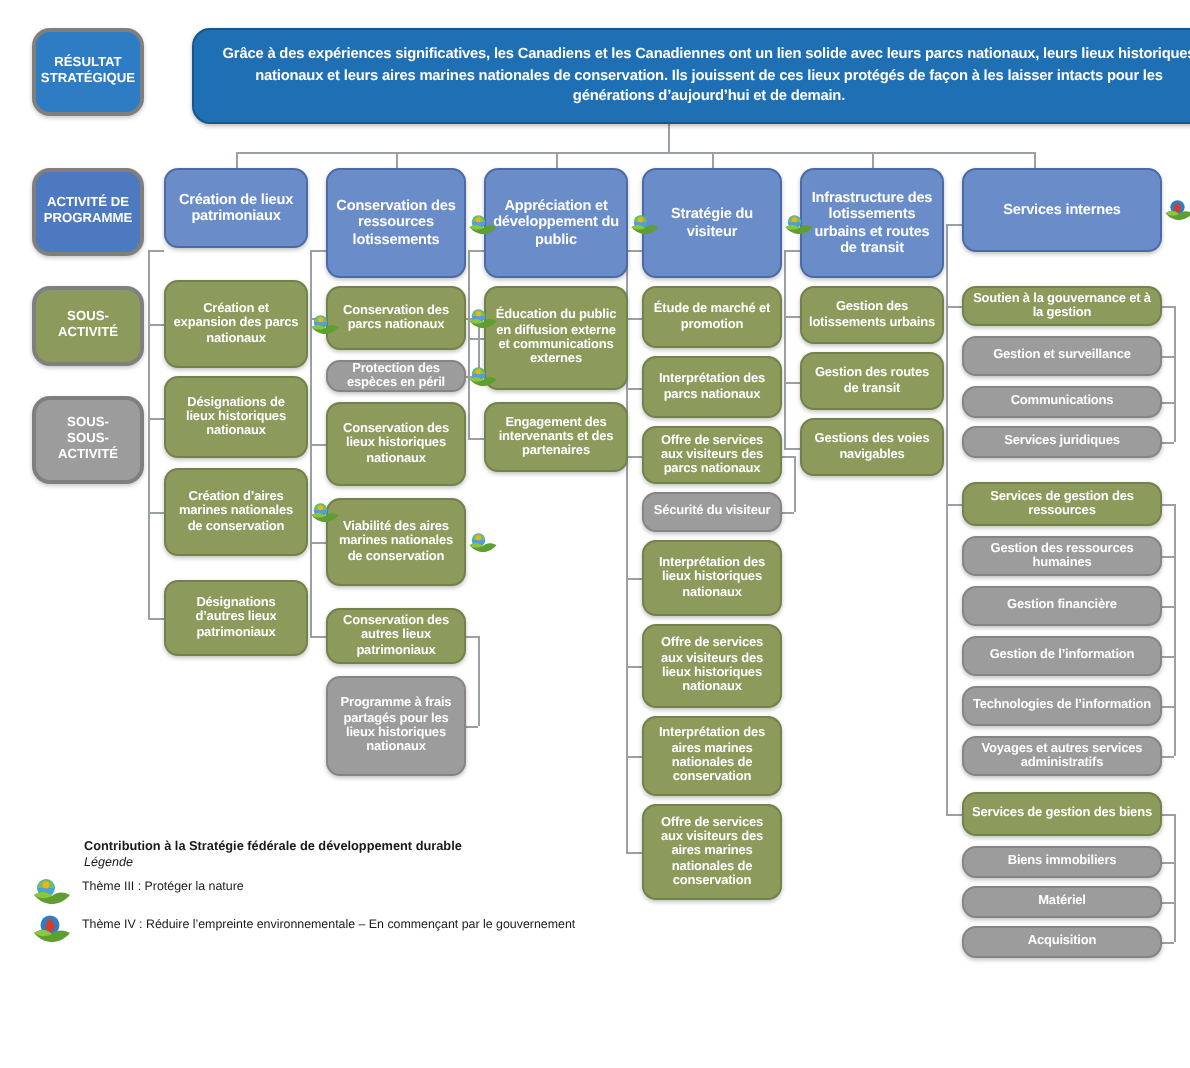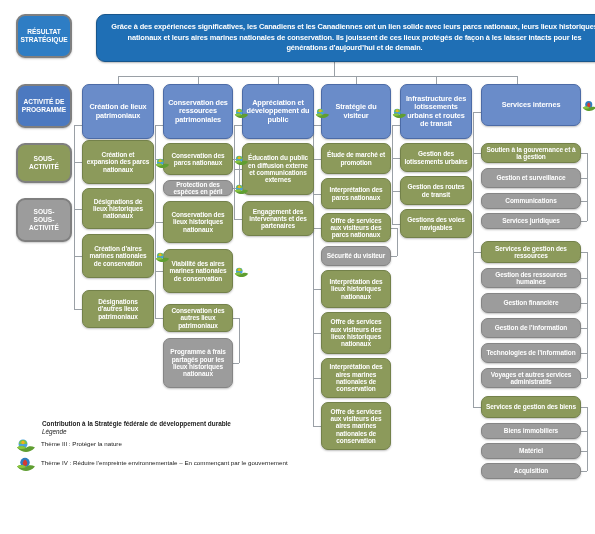--- a/index.html
+++ b/index.html
@@ -137,21 +137,21 @@
 
 <div id="nodes">
     <div class="ln lnv" style="left: 334px; top: 62px; height: 14px; background: rgb(154, 160, 166);"></div>
     <div class="ln lnh" style="left: 118px; top: 76px; width: 399px; background: rgb(154, 160, 166);"></div>
     <div class="ln lnv" style="left: 118px; top: 76px; height: 8px; background: rgb(154, 160, 166);"></div>
     <div class="ln lnv" style="left: 198px; top: 76px; height: 8px; background: rgb(154, 160, 166);"></div>
     <div class="ln lnv" style="left: 278px; top: 76px; height: 8px; background: rgb(154, 160, 166);"></div>
     <div class="ln lnv" style="left: 356px; top: 76px; height: 8px; background: rgb(154, 160, 166);"></div>
     <div class="ln lnv" style="left: 436px; top: 76px; height: 8px; background: rgb(154, 160, 166);"></div>
     <div class="ln lnv" style="left: 517px; top: 76px; height: 8px; background: rgb(154, 160, 166);"></div>
-    <div class="node lvl-prog" style="left: 82px; top: 84px; width: 72px; height: 55px;">
+    <div class="node lvl-prog" style="left: 82px; top: 84px; width: 72px; height: 40px;">
       <span>Création de lieux patrimoniaux</span>
     </div>
     <div class="ln lnh" style="left: 74px; top: 125px; width: 8px; background: rgb(154, 160, 166);"></div>
     <div class="node lvl-sub" style="left: 82px; top: 140px; width: 72px; height: 44px;">
       <span>Création et expansion des parcs nationaux</span>
     </div>
     <div class="theme-ico" style="left: 155px; top: 156px;"><svg viewBox="0 0 40 32" width="15" height="13">
         <ellipse cx="14" cy="12" rx="9" ry="9" fill="#4aa3d8"></ellipse>
         <path d="M6 12a8 8 0 0 1 16 0z" fill="#7cc242"></path>
         <circle cx="14" cy="9" r="3.4" fill="#f2b01e"></circle>
@@ -173,21 +173,21 @@
         <path d="M2 19c6-4 13-4 18 1 4-4 11-5 18-1-6 7-13 9-18 9S8 26 2 19z" fill="#5f9e31"></path>
         <path d="M2 19c6-4 13-4 18 1-5 3-13 3-18-1z" fill="#8cc63e"></path>
       </svg></div>
     <div class="ln lnh" style="left: 74px; top: 256px; width: 8px; background: rgb(154, 160, 166);"></div>
     <div class="node lvl-sub" style="left: 82px; top: 290px; width: 72px; height: 38px;">
       <span>Désignations d’autres lieux patrimoniaux</span>
     </div>
     <div class="ln lnh" style="left: 74px; top: 309px; width: 8px; background: rgb(154, 160, 166);"></div>
     <div class="ln lnv" style="left: 74px; top: 125px; height: 184px; background: rgb(154, 160, 166);"></div>
     <div class="node lvl-prog" style="left: 163px; top: 84px; width: 70px; height: 55px;">
-      <span>Conservation des ressources patrimoniales</span>
+      <span>Conservation des ressources lotissements</span>
     </div>
     <div class="theme-ico" style="left: 234px; top: 105.5px;"><svg viewBox="0 0 40 32" width="15" height="13">
         <ellipse cx="14" cy="12" rx="9" ry="9" fill="#4aa3d8"></ellipse>
         <path d="M6 12a8 8 0 0 1 16 0z" fill="#7cc242"></path>
         <circle cx="14" cy="9" r="3.4" fill="#f2b01e"></circle>
         <path d="M2 19c6-4 13-4 18 1 4-4 11-5 18-1-6 7-13 9-18 9S8 26 2 19z" fill="#5f9e31"></path>
         <path d="M2 19c6-4 13-4 18 1-5 3-13 3-18-1z" fill="#8cc63e"></path>
       </svg></div>
     <div class="ln lnh" style="left: 155px; top: 125px; width: 8px; background: rgb(154, 160, 166);"></div>
     <div class="node lvl-sub" style="left: 163px; top: 143px; width: 70px; height: 32px;">

